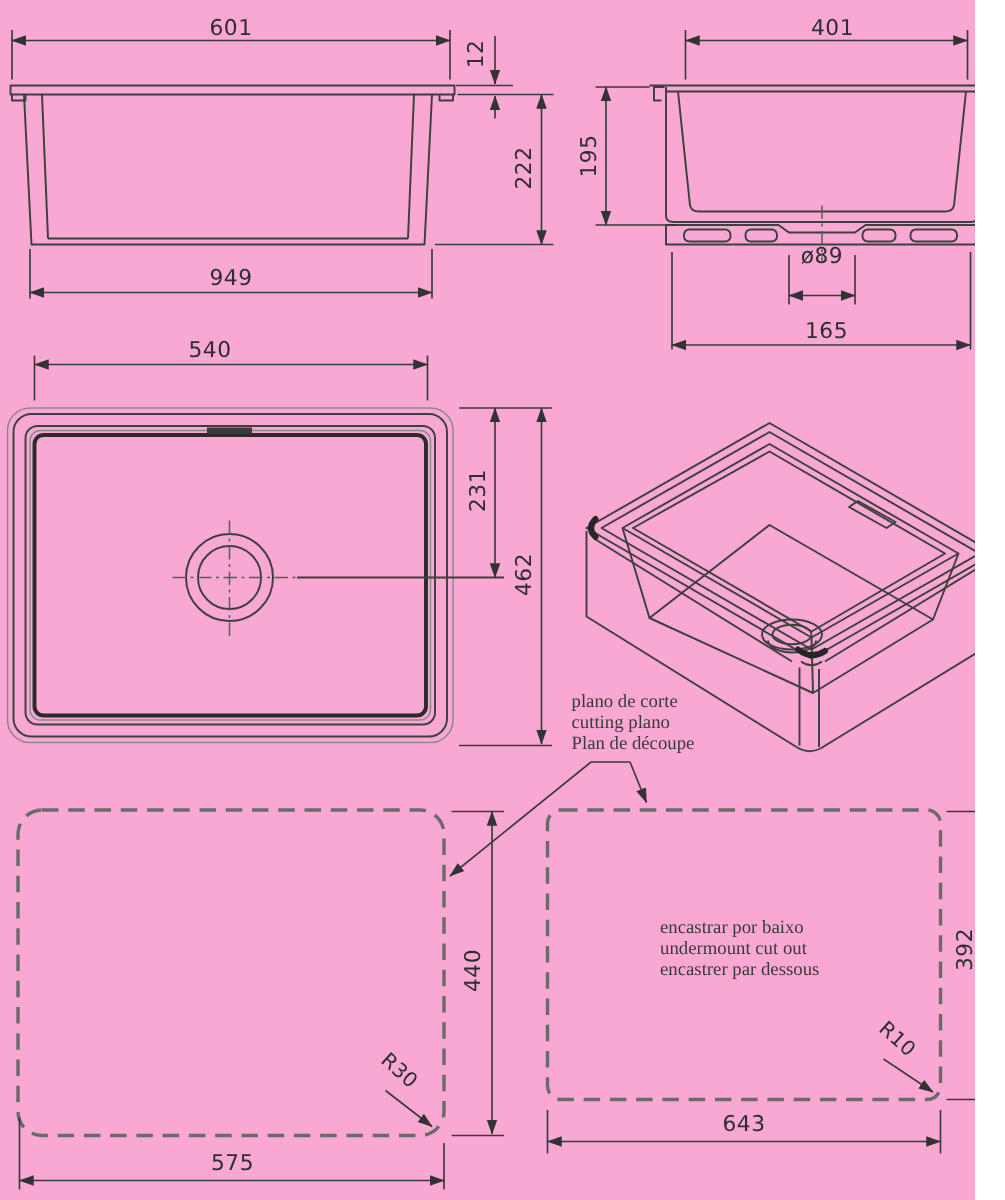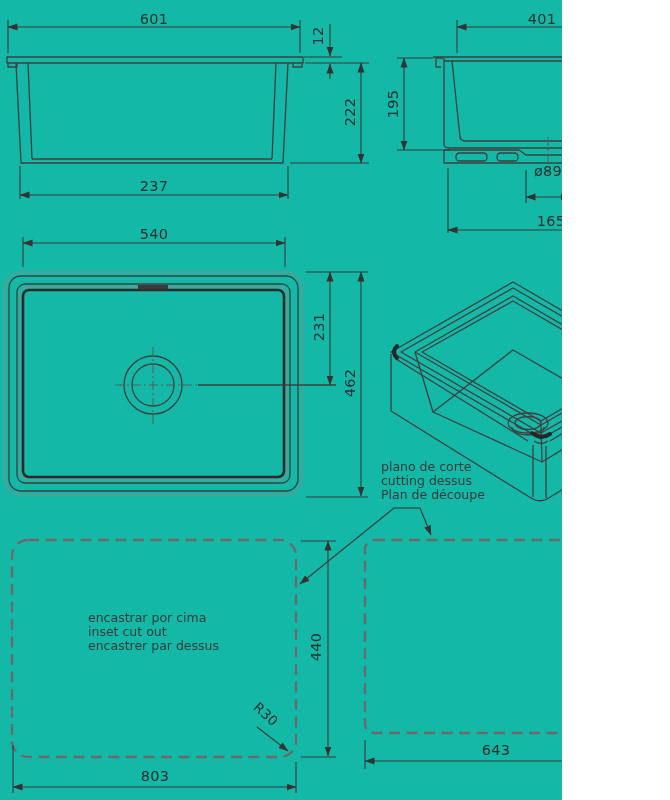--- a/index.html
+++ b/index.html
@@ -1,35 +1,35 @@
 <!DOCTYPE html>
 <html><head>
 <meta charset="utf-8">
 <style>
   html,body{margin:0;padding:0;background:#ffffff;}
   #canvas{
-    position:relative;width:562px;height:800px;background:#14b8a6;
+    position:relative;width:650px;height:800px;background:#f9a8d4;
     font-family:"DejaVu Sans","Liberation Sans",sans-serif;overflow:hidden;
   }
   #linework{position:absolute;left:0;top:0;}
   .ln{fill:none;stroke:#3f3f3f;stroke-width:1.3;stroke-linejoin:round;stroke-linecap:butt;}
   .lt{fill:none;stroke:#8a8a8a;stroke-width:1;stroke-linejoin:round;}
   .thick{fill:none;stroke:#2b2b2b;stroke-width:2.6;stroke-linejoin:round;}
   .cap{fill:none;stroke:#262626;stroke-width:4;stroke-linecap:round;}
   .dim{fill:none;stroke:#3a3a3a;stroke-width:1.1;}
   .dash{fill:none;stroke:#6a6a6a;stroke-width:2.3;stroke-dasharray:11 6.5;}
   .dashdot{fill:none;stroke:#5a5a5a;stroke-width:1;stroke-dasharray:9 3 2 3;}
   .txt{
     position:absolute;transform:translate(-50%,-50%);
     font-size:14.5px;color:#2e2e2e;white-space:nowrap;letter-spacing:.3px;
   }
   .rot{transform:translate(-50%,-50%) rotate(-90deg);}
   .rrad{transform:translate(-50%,-50%) rotate(42deg);font-size:13.5px;}
   .note{
-    position:absolute;font-size:12.5px;line-height:14px;color:#3a3a3a;white-space:nowrap;
+    position:absolute;font-size:12.5px;line-height:14px;color:#3a3a3a;white-space:nowrap;font-family:Liberation Serif, serif;
   }
 </style>
 </head>
 <body>
 
 <div id="canvas">
 
   <svg id="linework" width="670" height="800" viewBox="0 0 670 800">
     <defs>
       <marker id="arr" viewBox="0 0 10 10" refX="9.5" refY="5" markerWidth="10" markerHeight="10" markerUnits="userSpaceOnUse" orient="auto-start-reverse">
@@ -147,43 +147,43 @@
       <path class="dim" marker-start="url(#arr)" marker-end="url(#arr)" d="M656,541 V732"></path>
       <path class="dim" marker-end="url(#arr)" d="M589,706 L622,728"></path>
       <path class="dim" d="M365,740 V769 M627,740 V769"></path>
       <path class="dim" marker-start="url(#arr)" marker-end="url(#arr)" d="M365,761 H627"></path>
     </g>
   </svg>
 
   <span class="txt" style="left:154px;top:19px">601</span>
   <span class="txt rot" style="left:318px;top:36px">12</span>
   <span class="txt rot" style="left:350px;top:112px">222</span>
-  <span class="txt" style="left:154px;top:186px">237</span>
+  <span class="txt" style="left:154px;top:186px">949</span>
 
-  <span class="txt" style="left:542px;top:19px">401</span>
+  <span class="txt" style="left:555px;top:19px">401</span>
   <span class="txt rot" style="left:393px;top:104px">195</span>
   <span class="txt" style="left:548px;top:171px">ø89</span>
   <span class="txt" style="left:551px;top:221px">165</span>
 
-  <span class="txt" style="left:154px;top:234px">540</span>
+  <span class="txt" style="left:140px;top:234px">540</span>
   <span class="txt rot" style="left:319px;top:327px">231</span>
   <span class="txt rot" style="left:350px;top:383px">462</span>
 
   <div class="note" style="left:381px;top:460px">
     <div>plano de corte</div>
-    <div>cutting dessus</div>
+    <div>cutting plano</div>
     <div>Plan de découpe</div>
   </div>
 
-  <div class="note" style="left:88px;top:611px">
-    <div>encastrar por cima</div>
-    <div>inset cut out</div>
-    <div>encastrer par dessus</div>
-  </div>
   <span class="txt rot" style="left:316px;top:647px">440</span>
   <span class="txt rrad" style="left:266px;top:714px">R30</span>
-  <span class="txt" style="left:155px;top:776px">803</span>
+  <span class="txt" style="left:155px;top:776px">575</span>
 
+  <div class="note" style="left:440px;top:611px">
+    <div>encastrar por baixo</div>
+    <div>undermount cut out</div>
+    <div>encastrer par dessous</div>
+  </div>
   <span class="txt rot" style="left:644px;top:633px">392</span>
   <span class="txt rrad" style="left:598px;top:693px">R10</span>
   <span class="txt" style="left:496px;top:750px">643</span>
 
 </div>
 
 </body></html>

